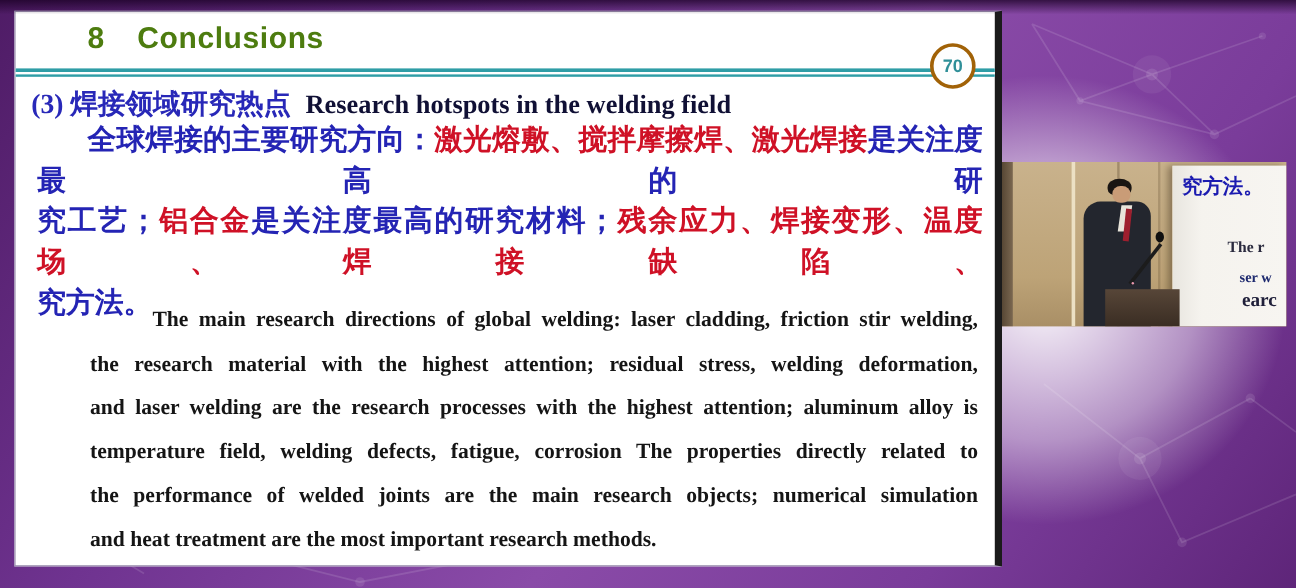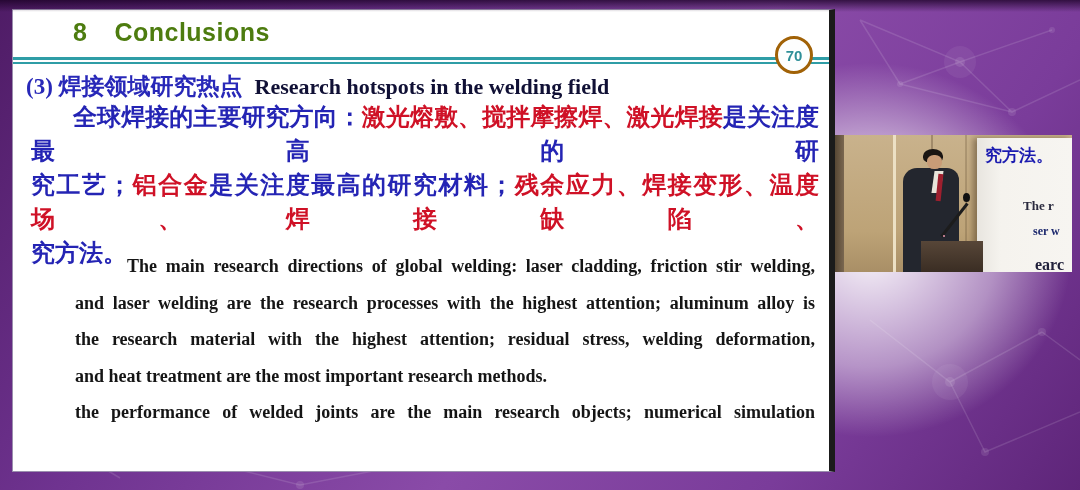--- a/index.html
+++ b/index.html
@@ -69,21 +69,21 @@
           background:linear-gradient(90deg,#d7c5a4,#c9b astronomical 60%,#cdbb98);}
   .v-doorline{position:absolute;left:58px;top:0;width:3px;height:137px;background:#ece0c4;}
   .v-panel1{position:absolute;left:96px;top:0;width:2px;height:137px;background:rgba(90,70,45,0.35);}
   .v-panel2{position:absolute;left:130px;top:0;width:2px;height:137px;background:rgba(90,70,45,0.25);}
   .v-screen{position:absolute;left:142px;top:3px;width:95px;height:134px;
             background:linear-gradient(90deg,#e8e5df, #f5f3ee 25%, #f7f5f1);
             box-shadow:-4px 0 6px rgba(60,45,25,0.45);}
   .v-screen-title{position:absolute;left:8px;top:6px;color:#1b1bb0;font-size:17px;font-weight:bold;white-space:nowrap;}
   .v-frag1{position:absolute;left:46px;top:60px;font-family:"Liberation Serif",serif;font-weight:bold;font-size:13px;color:#2a2a3e;white-space:nowrap;}
   .v-frag2{position:absolute;left:56px;top:86px;font-family:Liberation Serif, serif;font-weight:bold;font-size:12px;color:#1e2a6e;white-space:nowrap;}
-  .v-frag3{position:absolute;left:58px;top:118px;font-family:"Liberation Serif",serif;font-weight:bold;font-size:16px;color:#20203a;white-space:nowrap;}
+  .v-frag3{position:absolute;left:58px;top:104px;font-family:"Liberation Serif",serif;font-weight:bold;font-size:16px;color:#20203a;white-space:nowrap;}
   .v-hair{position:absolute;left:88px;top:14px;width:20px;height:14px;border-radius:50% 50% 40% 40%;background:#1a1512;}
   .v-face{position:absolute;left:92px;top:20px;width:15px;height:14px;border-radius:45%;background:#c99c77;}
   .v-suit{position:absolute;left:68px;top:33px;width:56px;height:104px;border-radius:14px 12px 0 0;background:#23262e;}
   .v-shirt{position:absolute;left:98px;top:36px;width:9px;height:22px;background:#e8e4da;transform:skewX(-8deg);}
   .v-tie{position:absolute;left:102px;top:39px;width:5px;height:27px;background:#9e1f2e;transform:rotate(6deg);}
   .v-mic{position:absolute;left:118px;top:64px;width:3px;height:42px;background:#1c1c1c;transform:rotate(38deg);}
   .v-michead{position:absolute;left:128px;top:58px;width:7px;height:9px;border-radius:50%;background:#101010;}
   .v-podium{position:absolute;left:86px;top:106px;width:62px;height:31px;background:linear-gradient(180deg,#574638,#3a2d23);}
   .flowers{position:absolute;left:108px;top:100px;width:2px;height:2px;border-radius:50%;background:#e897ad;
     box-shadow:
@@ -134,24 +134,25 @@
     <span class="h-en">Research hotspots in the welding field</span>
   </div>
 
   <div class="cn-para">
       <div class="cn-line indent"><span class="cn-blue">全球焊接的主要研究方向：</span><span class="cn-red">激光熔敷、搅拌摩擦焊、激光焊接</span><span class="cn-blue">是关注度最高的研</span></div>
       <div class="cn-line"><span class="cn-blue">究工艺；</span><span class="cn-red">铝合金</span><span class="cn-blue">是关注度最高的研究材料；</span><span class="cn-red">残余应力、焊接变形、温度场、焊接缺陷、</span></div>
       <div class="cn-line last"><span class="cn-blue">究方法。</span></div>
     </div>
   <div class="en-para">
       <div class="en-line indent">The main research directions of global welding: laser cladding, friction stir welding,</div>
+      <div class="en-line">the research material with the highest attention; residual stress, welding deformation,</div>
       <div class="en-line">and laser welding are the research processes with the highest attention; aluminum alloy is</div>
-      <div class="en-line">the research material with the highest attention; residual stress, welding deformation,</div>
+      <div class="en-line">temperature field, welding defects, fatigue, corrosion The properties directly related to</div>
+      <div class="en-line">the performance of welded joints are the main research objects; numerical simulation</div>
       <div class="en-line last">and heat treatment are the most important research methods.</div>
-      <div class="en-line">the performance of welded joints are the main research objects; numerical simulation</div>
     </div>
 </div>
 
 <div class="video">
   <div class="v-darkedge"></div>
   <div class="v-door"></div>
   <div class="v-doorline"></div>
   <div class="v-panel1"></div>
   <div class="v-panel2"></div>
   <div class="v-screen">

